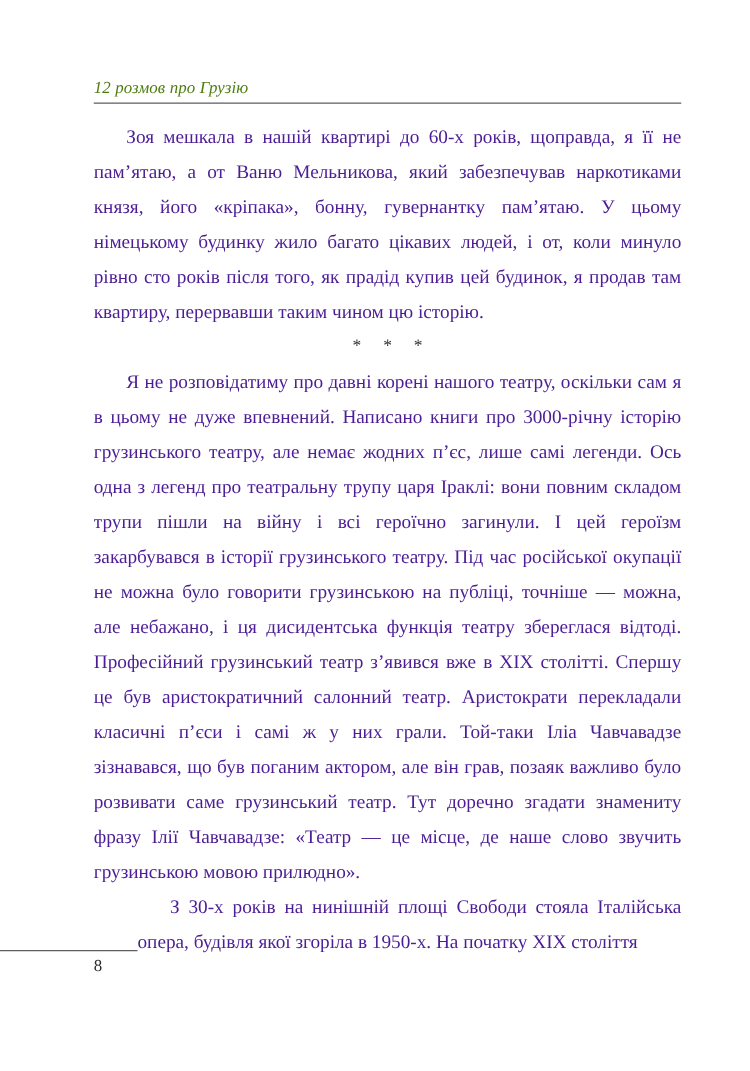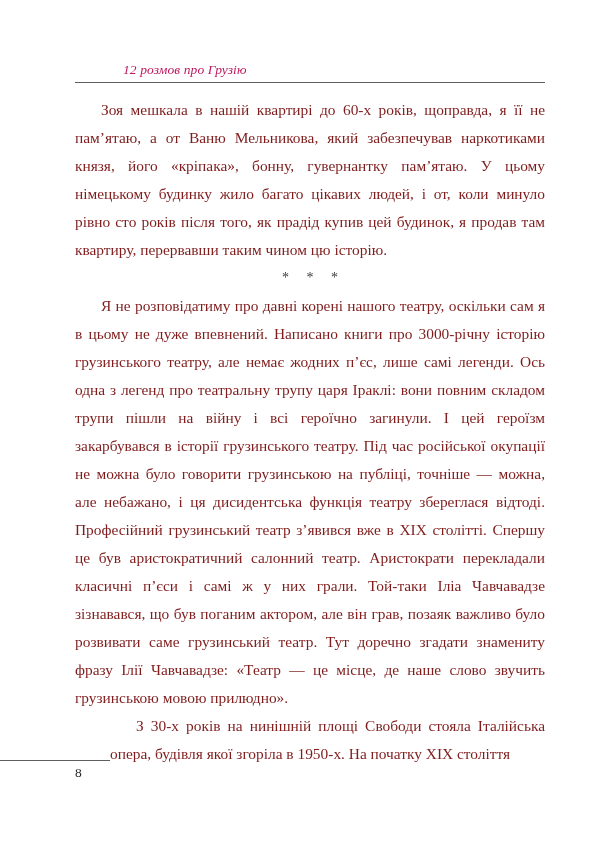--- a/index.html
+++ b/index.html
@@ -22,24 +22,23 @@
   .running-head {
     position: absolute;
     left: 75px;
     top: 62px;
     width: 470px;
   }
   .running-head-title {
     font-style: italic;
     font-size: 13.5px;
     letter-spacing: 0.1px;
-    color: #be185d;
+    color: #4d7c0f;
     line-height: 1.2;
     white-space: nowrap;
-    margin-left: 48px;
   }
   .running-head-rule {
     margin-top: 4px;
     height: 1px;
     width: 470px;
     background: #5e5e5e;
   }
 
   
   .textblock {
@@ -50,21 +49,21 @@
   }
   .para {
     margin: 0;
     font-size: 15.4px;
     line-height: 28px;
     text-align: justify;
     text-justify: inter-word;
     text-indent: 26px;
     hyphens: manual;
     -webkit-hyphens: manual;
-    color: #7f1d1d;
+    color: #4c1d95;
   }
   .para + .para {
     margin-top: 0;
     margin-left: 35px;
   }
   .divider {
     font-size: 14px;
     line-height: 28px;
     text-align: center;
     letter-spacing: 7px;

